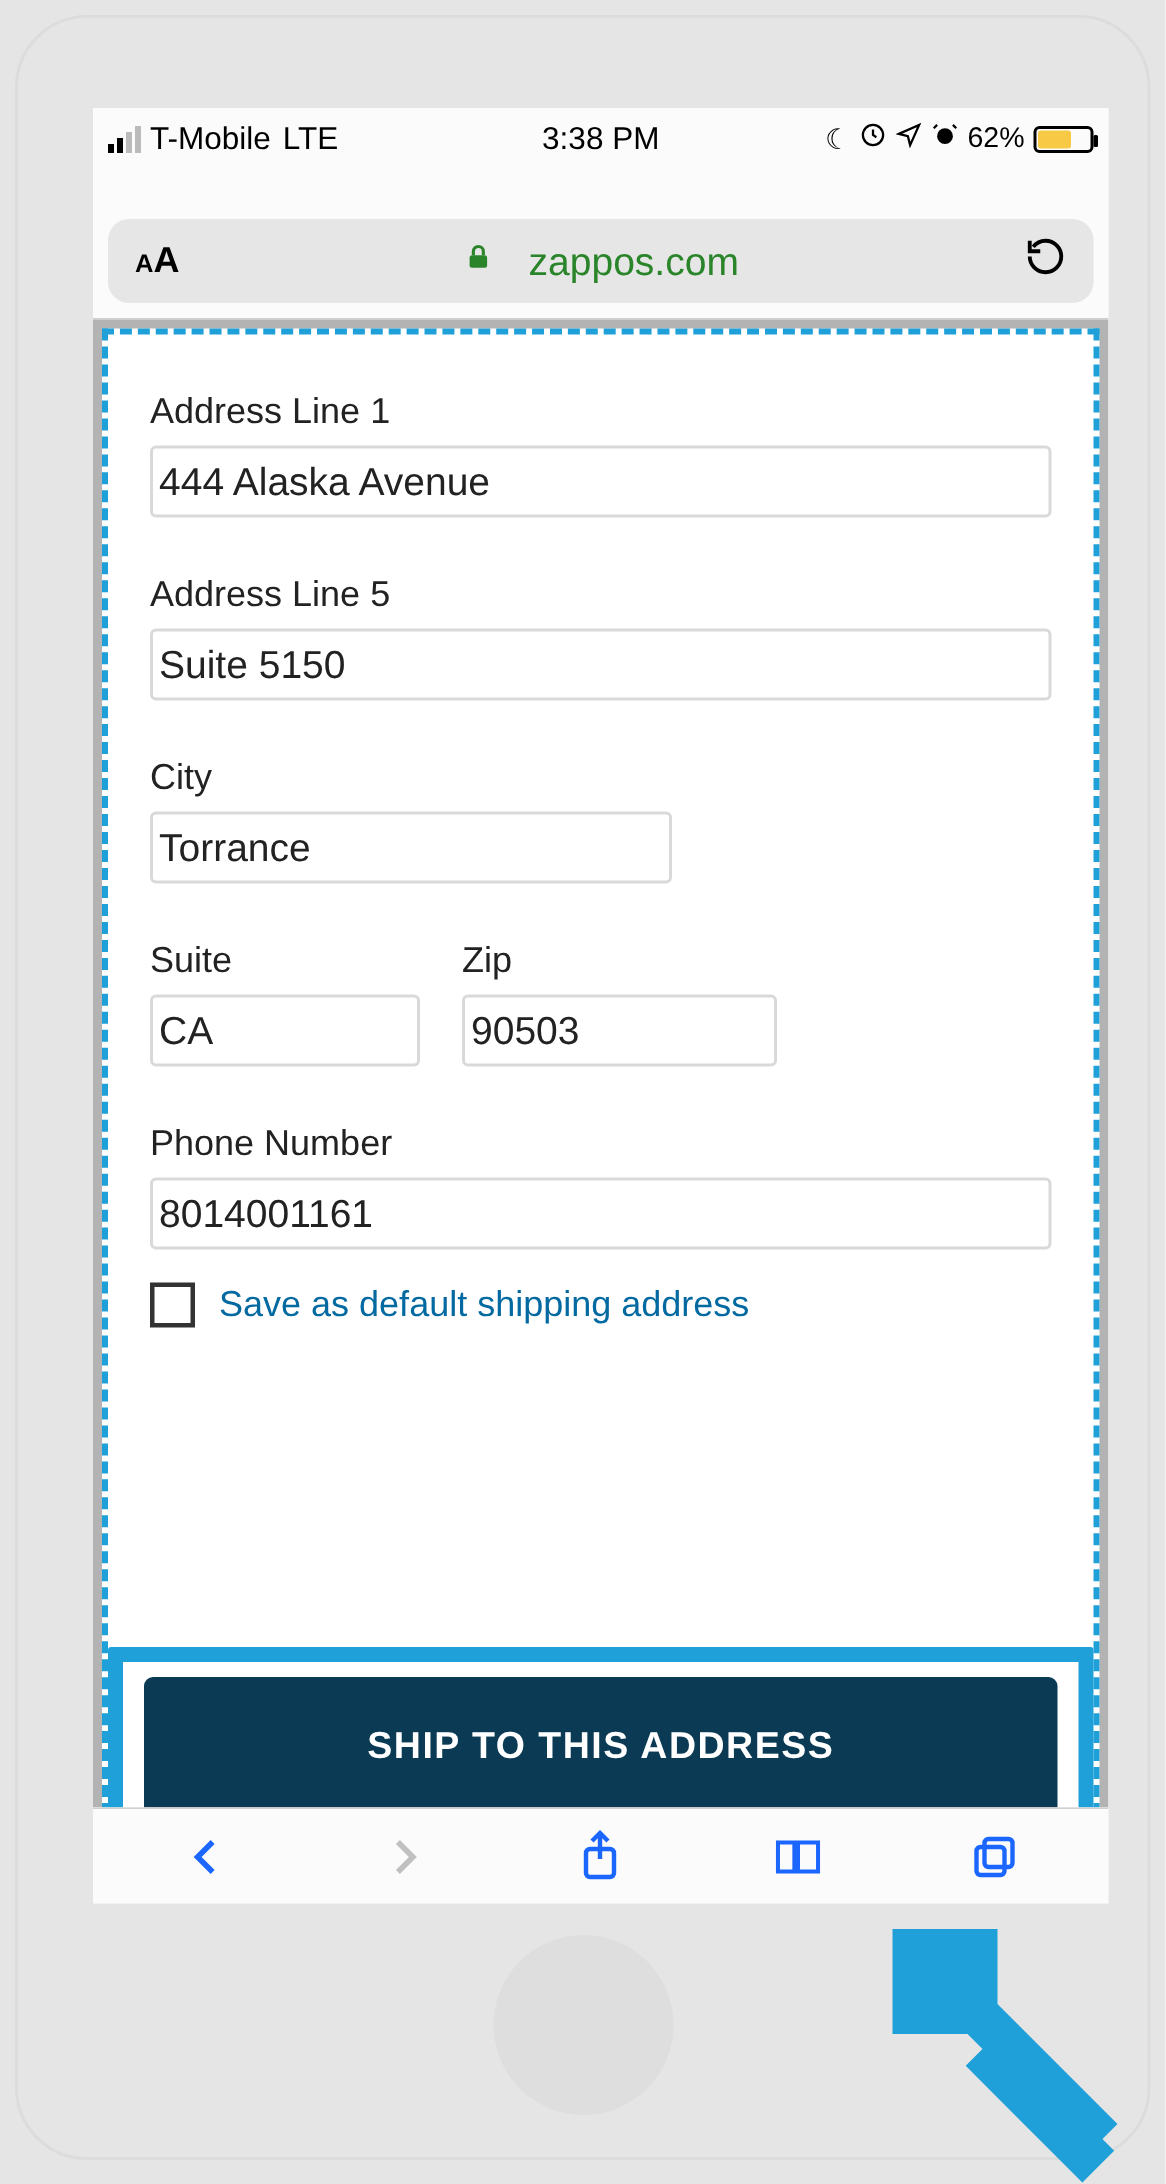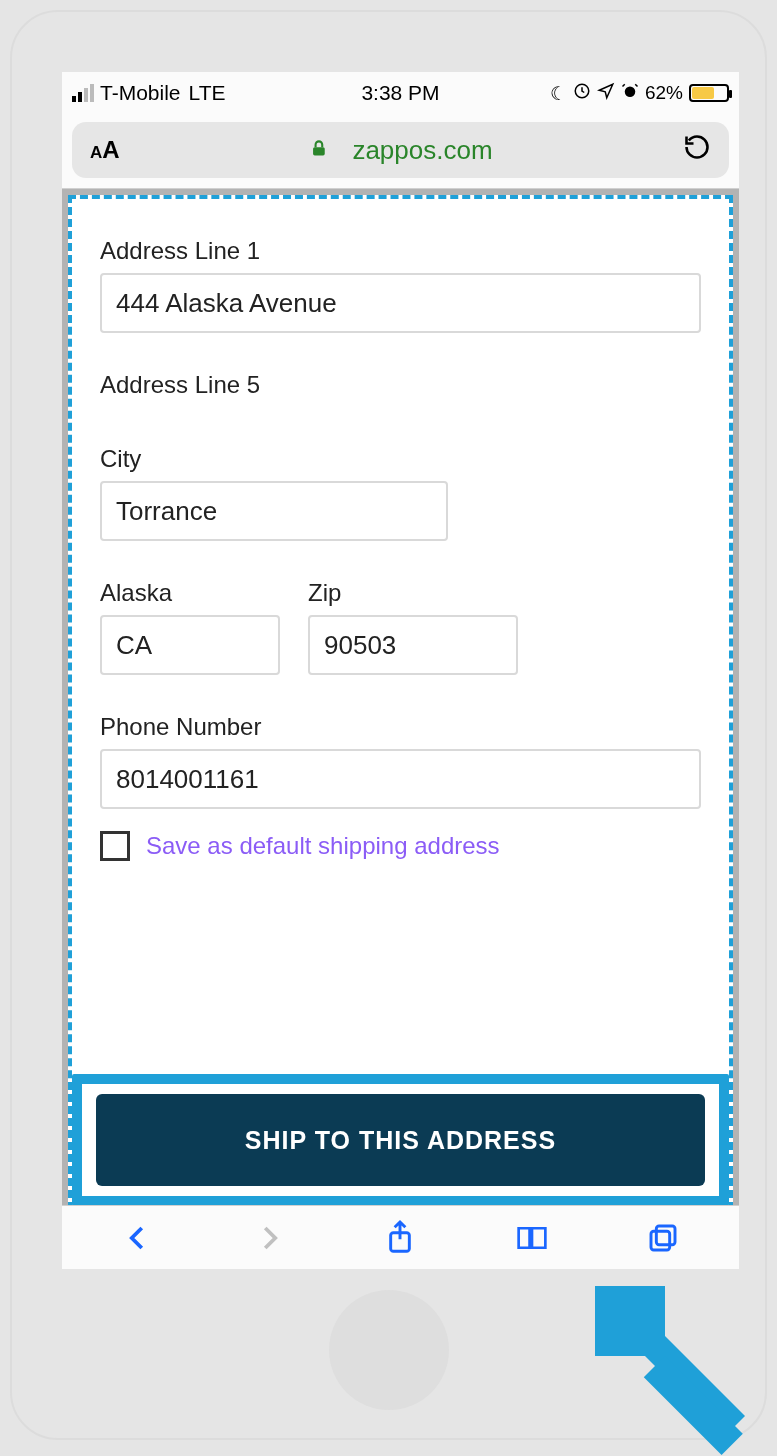--- a/index.html
+++ b/index.html
@@ -50,20 +50,21 @@
   .battery .fill{position:absolute; left:1px; top:1px; bottom:1px; width:60%; background:#f7c945; border-radius:2px;}
   
   .urlbar-wrap { padding: 8px 10px 10px; background:#fbfbfb; border-bottom:1px solid #d0d0d0;}
   .urlbar {
     height: 56px;
     background: #e6e6e6;
     border-radius: 14px;
     display:flex; align-items:center;
     padding: 0 18px;
     position:relative;
+    margin-top:24px;
   }
   .aA { font-size:24px; font-weight:600; color:#000;}
   .aA .small{font-size:17px;}
   .url-center{ position:absolute; left:50%; transform:translateX(-50%); display:flex; align-items:center; gap:24px; font-size:26px;}
   .lock-icon{ color:#2a852a; font-size:20px;}
   .url-text{ color:#2a852a; }
   .reload { margin-left:auto; font-size:28px; }
   
   .content {
     flex:1;
@@ -76,33 +77,33 @@
     background:#fff;
     border: 4px dashed #1fa0d8;
     border-top:4px dashed #1fa0d8;
     border-radius:0;
     padding: 18px 28px 0 28px;
     height: 1015px;
     position:relative;
   }
   .fld-label{ font-size:24px; color:#222; margin: 20px 0 8px; }
   .input {
-    width:100%; height:60px;
+    width:100%; height:48px;
     border:2px solid #d9d9d9;
     border-radius:4px;
     font-size:26px;
-    padding: 0 14px;
+    padding: 0 4px;
     color:#222;
     background:#fff;
   }
   .row{ display:flex; gap:28px; }
   .col-city{ width: 348px; }
   .col-state{ width: 180px; }
   .col-zip{ width: 210px; }
-  .check-row{ display:flex; align-items:center; gap:16px; margin-top:22px; font-size:24px; color:#8b5cf6;}
+  .check-row{ display:flex; align-items:center; gap:16px; margin-top:22px; font-size:24px; color:#0369a1;}
   .checkbox{ width:30px; height:30px; border:3px solid #333; background:#fff; }
   .cta-highlight{
     position:absolute;
     left:0; right:0; bottom:0;
     border:10px solid #1fa0d8;
     border-radius:2px;
     padding:10px 14px 10px 14px;
     background: rgba(255,255,255,0);
   }
   .cta-btn{
@@ -202,29 +203,30 @@
     </div>
 
     <div class="content">
       <div class="dashed-box">
 
         <div class="fld-label">Address Line 1</div>
         <input class="input" value="444 Alaska Avenue" style="">
 
         <div style="height:18px"></div>
         <div class="fld-label">Address Line 5</div>
+        <input class="input" value="Suite 5150" style="">
 
         <div style="height:18px"></div>
         <div class="fld-label">City</div>
         <input class="input col-city" style="width: 348px;" value="Torrance">
 
         <div style="height:18px"></div>
         <div class="row">
           <div>
-            <div class="fld-label">Alaska</div>
+            <div class="fld-label">Suite</div>
             <input class="input col-state" style="width: 180px;" value="CA">
           </div>
           <div>
             <div class="fld-label">Zip</div>
             <input class="input col-zip" style="width: 210px;" value="90503">
           </div>
         </div>
 
         <div style="height:18px"></div>
         <div class="fld-label">Phone Number</div>

